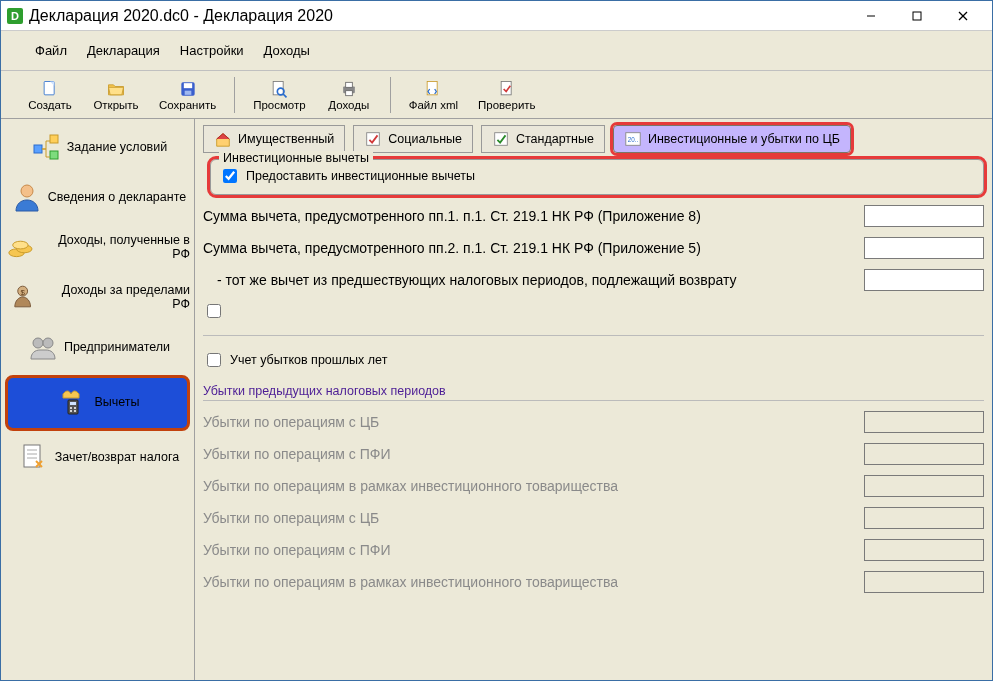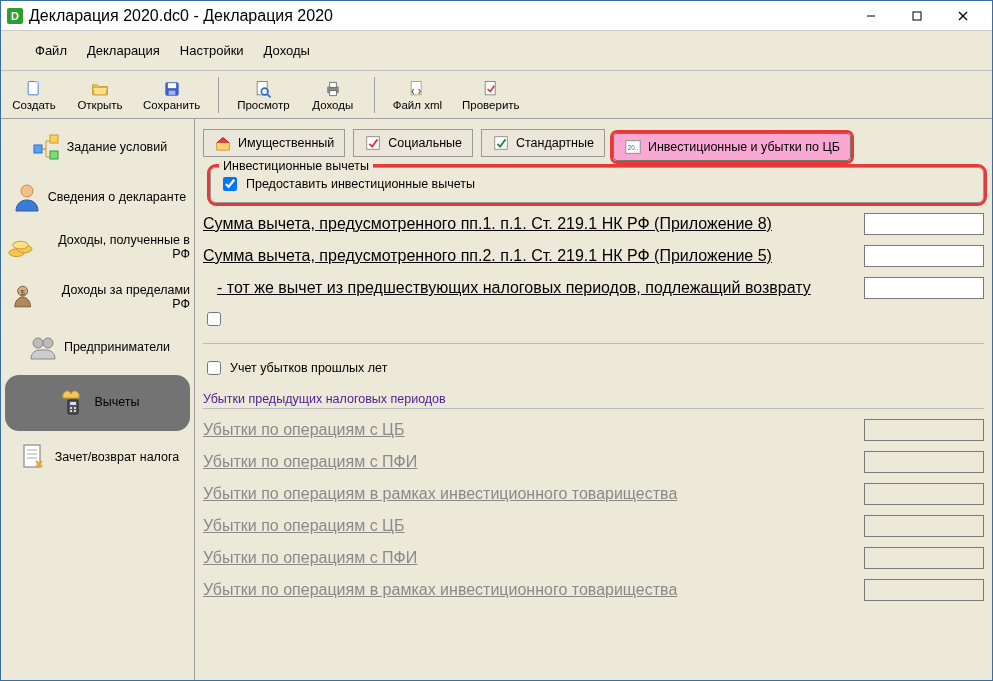--- a/index.html
+++ b/index.html
@@ -5,43 +5,43 @@
   * { box-sizing: border-box; }
   html, body { margin:0; padding:0; font-family: "Segoe UI", Tahoma, sans-serif; font-size:13px; color:#000; background:#fff; }
   .window { width:993px; height:681px; border:1px solid #3a6ea5; display:flex; flex-direction:column; background:#ece9d8; }
   .titlebar { height:30px; background:#fff; display:flex; align-items:center; padding:0 6px; border-bottom:1px solid #ccc; }
   .titlebar .app-icon { width:16px; height:16px; margin-right:6px; display:flex; align-items:center; justify-content:center; background:#2e9e2e; color:#fff; font-size:11px; font-weight:bold; border-radius:2px; }
   .titlebar .title { flex:1; font-size:16px; }
   .titlebar .win-btns { display:flex; gap:0; }
   .titlebar .win-btn { width:46px; height:30px; display:flex; align-items:center; justify-content:center; cursor:default; }
   .menubar { height:40px; background:#ece9d8; display:flex; align-items:center; padding:0 26px; gap:4px; border-bottom:1px solid #c0c0c0; }
   .menubar .menu-item { padding:2px 8px; cursor:default; }
-  .toolbar { height:48px; background:#ece9d8; display:flex; align-items:center; padding:4px 4px; gap:8px; border-bottom:1px solid #a0a0a0; }
+  .toolbar { height:48px; background:#ece9d8; display:flex; align-items:center; padding:4px 20px; gap:8px; border-bottom:1px solid #a0a0a0; }
   .toolbar .tb-btn { display:flex; flex-direction:column; align-items:center; justify-content:center; min-width:58px; padding:2px 6px; cursor:default; font-size:11.5px; }
   .toolbar .tb-sep { width:1px; height:36px; background:#a0a0a0; margin:0 4px; }
   .tb-icon { width:20px; height:20px; }
   .body-area { flex:1; display:flex; min-height:0; }
   .sidebar { width:194px; background:#ece9d8; border-right:1px solid #a0a0a0; display:flex; flex-direction:column; align-items:stretch; padding-top:4px; }
   .side-item { display:flex; flex-direction:row; align-items:center; justify-content:center; padding:6px 4px 8px 4px; gap:3px; cursor:default; text-align:right; font-size:12.5px; }
-  .side-item.selected { border:3px solid #737373; border-radius:14px; margin:2px 4px; background:#737373; }
+  .side-item.selected { border:3px solid #c2410c; border-radius:8px; margin:2px 4px; background:#1d4ed8; }
   .side-icon { width:36px; height:36px; }
   .main { flex:1; background:#ece9d8; display:flex; flex-direction:column; min-width:0;justify-content:center; }
   .tabs-row { display:flex; align-items:center; gap:8px; padding:6px 8px 4px 8px; flex-wrap:nowrap; }
   .tab-btn { display:flex; align-items:center; gap:6px; padding:4px 10px; border:1px solid #999; background:#eae7da; font-size:12.5px; cursor:default; white-space:nowrap; }
-  .tab-btn.active { background:#f9a8d4; border:1px solid #7a7666;margin-top:8px; }
+  .tab-btn.active { background:#c4b5fd; border:1px solid #7a7666; }
   .tab-btn.highlight-red { outline:3px solid #e63a3a; outline-offset:0; border-radius:4px; }
   .tab-icon { width:18px; height:18px; flex:none; }
   .legend-box { border:1px solid #999; margin:2px 8px 6px 15px; padding:6px 8px 8px 8px; position:relative; background:#ece9d8; }
   .legend-box.highlight-red { outline:3px solid #e63a3a; outline-offset:0; border-radius:6px; }
   .legend-title { position:absolute; top:-9px; left:8px; background:#ece9d8; padding:0 4px; font-size:12.5px; }
   .chk-row { display:flex; align-items:center; gap:6px; font-size:12.5px; }
   .chk-row input[type=checkbox] { width:14px; height:14px; }
   .form-area { flex:1; overflow:auto; padding:4px 8px 8px 8px; display:flex; flex-direction:column; gap:10px; }
   .field-row { display:flex; align-items:center; gap:10px; }
-  .field-row .label { flex:1; font-size:16px;text-decoration:underline; }
+  .field-row .label { flex:1; font-size:14px; }
   .field-row .label.indent { padding-left:14px; }
   .field-row input.val { width:120px; height:22px; border:1px solid #7a7a7a; background:#fff; font-size:12px; padding:2px 4px; }
   .field-row input.val:disabled { background:#ece9d8; color:#888; }
   .field-row.dis .label { color:#8a8a8a; }
   .group-header { font-size:12.5px; color:#000; margin-top:4px; border-bottom:1px solid #bbb; padding-bottom:2px; }
   .group-header.dis { color:#4c1d95; }
   .spacer-line { height:1px; background:#bbb; margin:4px 0; }
   svg { display:block; }
 </style>
 </head>

